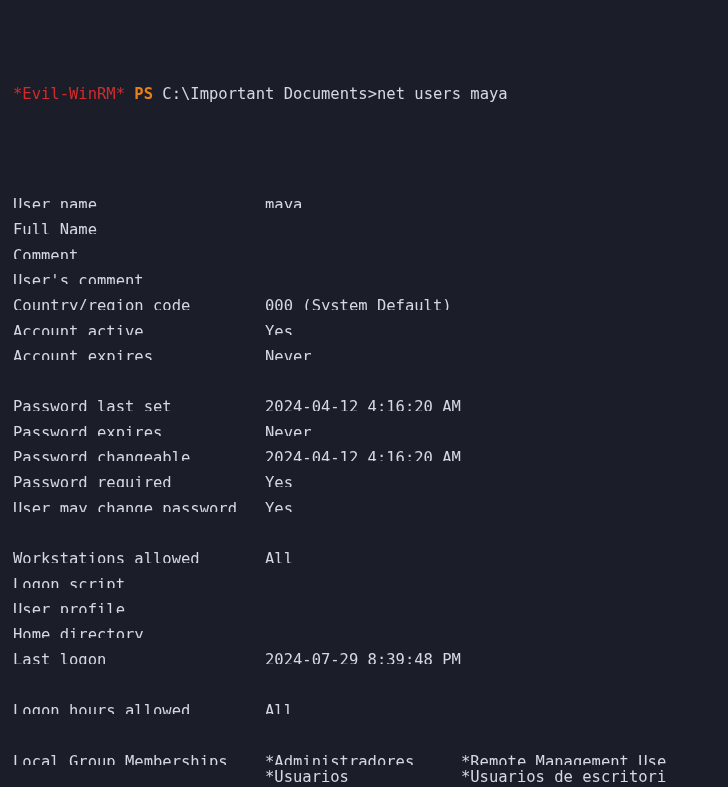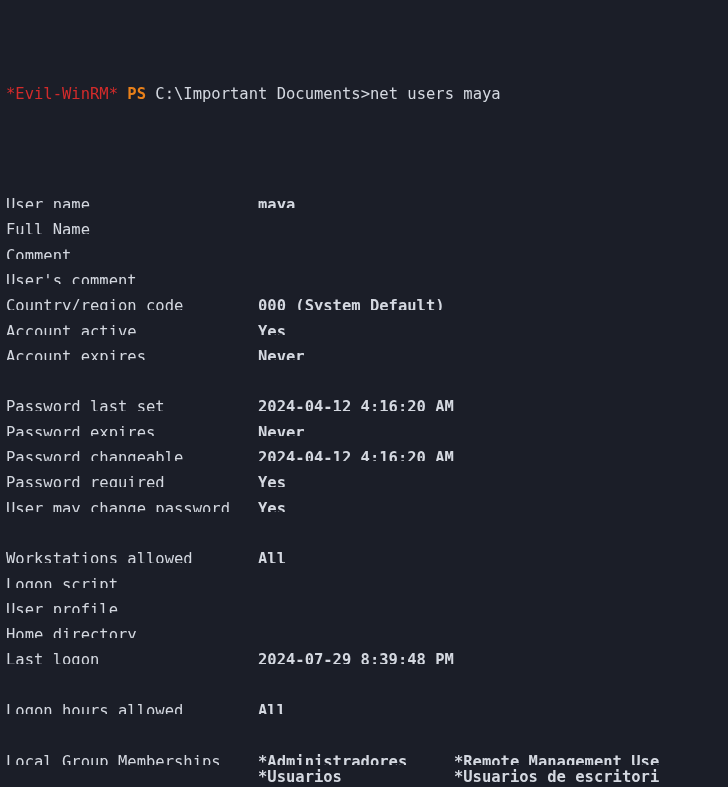--- a/index.html
+++ b/index.html
@@ -13,39 +13,39 @@
     height: 787px;
     overflow: hidden;
     font-family: "DejaVu Sans Mono", "Liberation Mono", monospace;
   }
   #terminal {
     width: 728px;
     height: 787px;
     box-sizing: border-box;
     background: #1b1e28;
     color: #d4d8e0;
-    padding: 6px 0 0 6px;
+    padding: 6px 0 0 13px;
     font-size: 15.5px;
     line-height: 25.3px;
     white-space: pre;
     letter-spacing: 0px;
     font-family: "DejaVu Sans Mono", "Liberation Mono", monospace;
   }
   .line {
     height: 25.3px;
     white-space: pre;
     overflow: hidden;
   }
   .blank { height: 25.3px; }
   .tag-evil { color: #d22b2b; }
   .tag-ps   { color: #e8801a; font-weight: bold; }
   .tag-path { color: #d4d8e0; }
   .tag-cmd  { color: #d4d8e0; }
   .label { display: inline-block; margin-top: 10px; }
-  .val   { display: inline-block; font-weight: bold; }
+  .val   { display: inline-block; }
 </style>
 </head>
 <body>
 
 <div id="terminal">
 
   <div class="line"><span class="tag-evil">*Evil-WinRM*</span><span> </span><span class="tag-ps">PS</span><span> </span><span class="tag-path">C:\Important Documents&gt;</span><span class="tag-cmd">net users maya</span></div>
 
   <div id="rows"><div class="line"><span class="label">User name</span>                  <span class="val">maya</span></div><div class="line"><span class="label">Full Name</span>                  <span class="val"></span></div><div class="line"><span class="label">Comment</span>                    <span class="val"></span></div><div class="line"><span class="label">User's comment</span>             <span class="val"></span></div><div class="line"><span class="label">Country/region code</span>        <span class="val">000 (System Default)</span></div><div class="line"><span class="label">Account active</span>             <span class="val">Yes</span></div><div class="line"><span class="label">Account expires</span>            <span class="val">Never</span></div><div class="blank"> </div><div class="line"><span class="label">Password last set</span>          <span class="val">2024-04-12 4:16:20 AM</span></div><div class="line"><span class="label">Password expires</span>           <span class="val">Never</span></div><div class="line"><span class="label">Password changeable</span>        <span class="val">2024-04-12 4:16:20 AM</span></div><div class="line"><span class="label">Password required</span>          <span class="val">Yes</span></div><div class="line"><span class="label">User may change password</span>   <span class="val">Yes</span></div><div class="blank"> </div><div class="line"><span class="label">Workstations allowed</span>       <span class="val">All</span></div><div class="line"><span class="label">Logon script</span>               <span class="val"></span></div><div class="line"><span class="label">User profile</span>               <span class="val"></span></div><div class="line"><span class="label">Home directory</span>             <span class="val"></span></div><div class="line"><span class="label">Last logon</span>                 <span class="val">2024-07-29 8:39:48 PM</span></div><div class="blank"> </div><div class="line"><span class="label">Logon hours allowed</span>        <span class="val">All</span></div><div class="blank"> </div><div class="line"><span class="label">Local Group Memberships</span>    <span class="val">*Administradores</span>     <span class="val">*Remote Management Use</span></div><div class="line"><span class="label"></span>                           <span class="val">*Usuarios</span>            <span class="val">*Usuarios de escritori</span></div></div>
 

